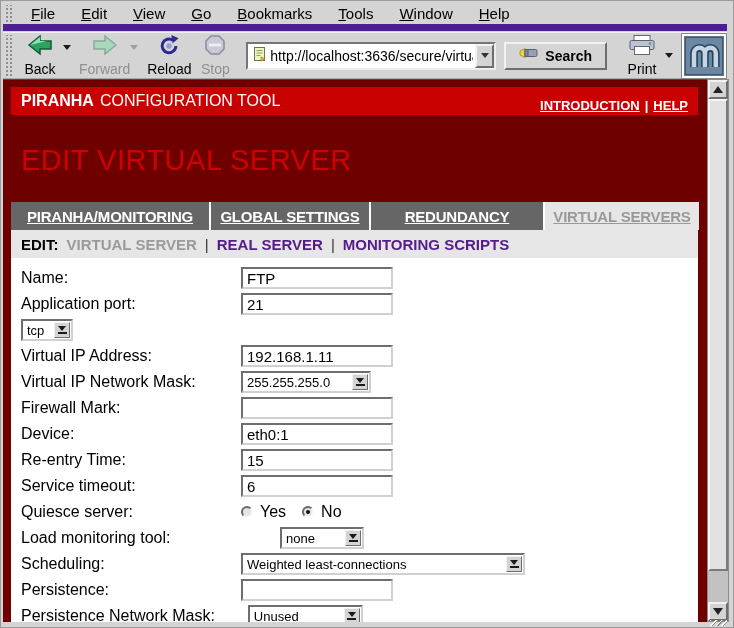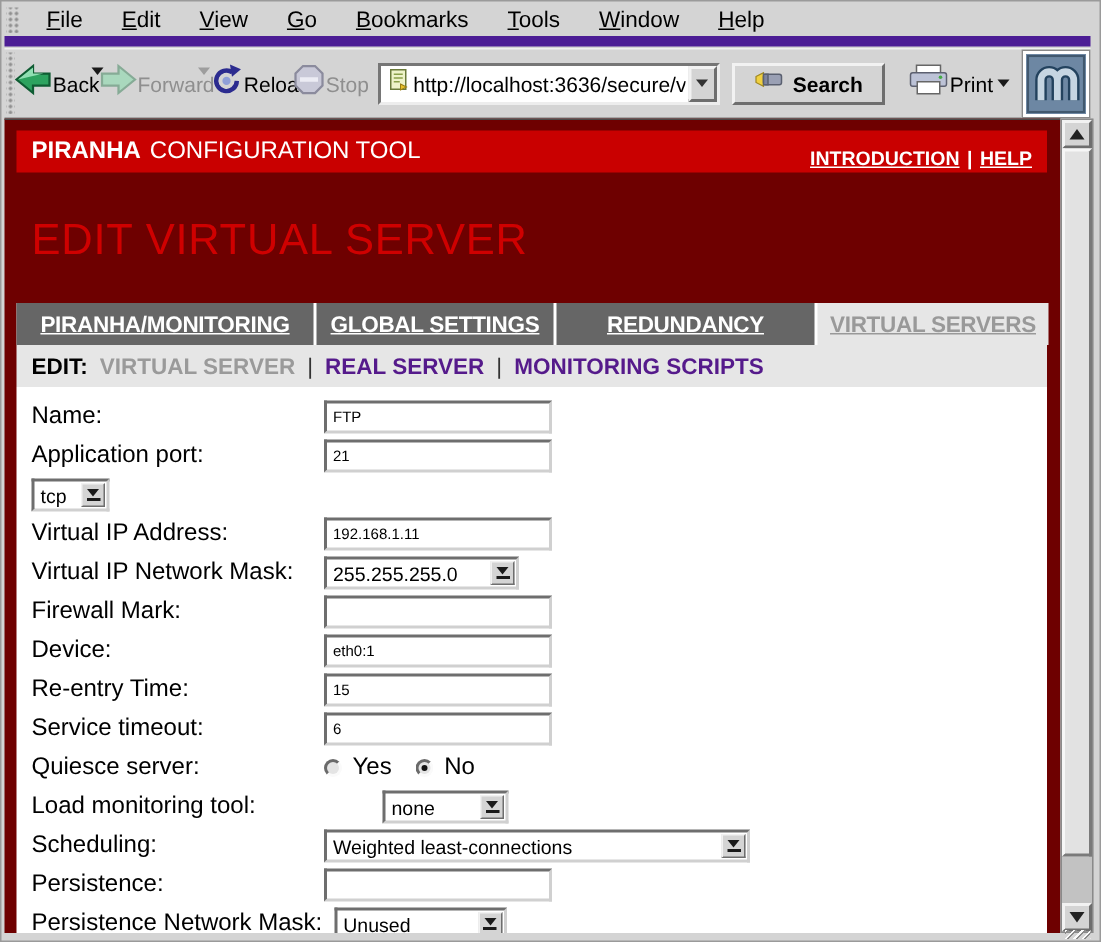--- a/index.html
+++ b/index.html
@@ -10,21 +10,21 @@
     font-family:"Liberation Sans",sans-serif;color:#000;
   }
   
   .menubar{position:absolute;top:2px;left:2px;right:6px;height:28px;display:flex;align-items:center;border-bottom:7px solid #4c1d95;}
   .grip{width:9px;align-self:stretch;margin:2px 5px 2px 1px;
     background-image:radial-gradient(circle,#8f8f8f 1px,rgba(0,0,0,0) 1.2px);
     background-size:4px 4px;background-position:1px 2px;}
   .menu-item{padding:0 13px;font-size:15px;cursor:default;}
   
   .toolbar{position:absolute;top:31px;left:2px;right:6px;height:47px;display:flex;align-items:center;border-top:1px solid #f0f0f0;border-bottom:1px solid #a6a6a6;}
-  .tbtn{display:flex;flex-direction:row;align-items:center;justify-content:center;height:44px;min-width:46px;padding:0 3px;}
+  .tbtn{display:flex;flex-direction:column;align-items:center;justify-content:center;height:44px;min-width:46px;padding:0 3px;}
   .tbtn .lbl{font-size:14px;margin-top:1px;}
   .tbtn.disabled .lbl{color:#8f8f8f;}
   .dd-arrow{width:0;height:0;border-left:4px solid transparent;border-right:4px solid transparent;border-top:5px solid #1a1a1a;margin:0 8px 16px 0;}
   .dd-arrow.gray{border-top-color:#9d9d9d;}
   .urlbox{display:flex;align-items:center;height:28px;background:#fff;
     border:2px solid;border-color:#767676 #eded00;border-color:#767676 #ededed #ededed #767676;
     width:282px;margin:0 8px 0 8px;padding-left:4px;}
   .urlbox input{border:none;outline:none;font-size:14px;flex:1;min-width:0;padding:0 2px;font-family:"Liberation Sans",sans-serif;background:#fff;}
   .url-dd{width:19px;height:24px;background:#d4d4d4;border:2px solid;border-color:#f2f2f2 #6e6e6e #6e6e6e #f2f2f2;display:flex;align-items:center;justify-content:center;flex:0 0 19px;}
   .chevron{width:0;height:0;border-left:4px solid transparent;border-right:4px solid transparent;border-top:5px solid #333;}
@@ -45,24 +45,24 @@
   .tab{background:#666;color:#fff;display:flex;align-items:center;justify-content:center;font-weight:700;font-size:15px;letter-spacing:-0.2px;margin-right:2px;cursor:pointer;white-space:nowrap;}
   .tab span{text-decoration:underline;}
   .tab.active{background:#e6e6e6;color:#999;}
   .tab:last-child{margin-right:0;flex:1;}
   .subnav{position:absolute;left:8px;right:9px;top:150px;height:28px;background:#e6e6e6;display:flex;align-items:center;padding-left:10px;gap:8px;font-size:15px;font-weight:700;}
   .subnav .sep{color:#333;font-weight:400;}
   .subnav a{cursor:pointer;}
   .subnav a.current{color:#9a9a9a;}
   .subnav a.link{color:#551a8b;}
   .form-area{position:absolute;left:8px;right:9px;top:178px;bottom:0;background:#fff;overflow:hidden;padding-top:7px;}
-  .form-row{display:flex;align-items:center;height:26px;padding-left:10px;}
+  .form-row{display:flex;align-items:center;height:26px;padding-left:10px;gap:25px;}
   .form-label{flex:0 0 auto;min-width:195px;font-size:16px;color:#000;padding-right:8px;}
   .form-control{display:flex;align-items:center;}
-  input.text-field{height:22px;border:2px solid;border-color:#6e6e6e #d0d0d0 #d0d0d0 #6e6e6e;font-size:10px;padding:1px 4px;font-family:"Liberation Sans",sans-serif;background:#fff;}
+  input.text-field{height:22px;border:2px solid;border-color:#6e6e6e #d0d0d0 #d0d0d0 #6e6e6e;font-size:15px;padding:1px 4px;font-family:"Liberation Sans",sans-serif;background:#fff;}
   .select-box{height:22px;border:2px solid;border-color:#6e6e6e #d0d0d0 #d0d0d0 #6e6e6e;background:#fff;display:flex;align-items:center;cursor:pointer;}
   .select-value{flex:1;font-size:13px;padding:0 4px;white-space:nowrap;overflow:hidden;}
   .select-btn{width:16px;height:16px;background:#d4d4d4;border:1px solid;border-color:#f2f2f2 #6e6e6e #6e6e6e #f2f2f2;margin-right:1px;display:flex;flex-direction:column;align-items:center;justify-content:center;flex:0 0 16px;}
   .select-btn .tri{width:0;height:0;border-left:4px solid transparent;border-right:4px solid transparent;border-top:5px solid #1a1a1a;}
   .select-btn .bar{width:9px;height:2px;background:#1a1a1a;margin-top:1px;}
   .radio-opt{display:flex;align-items:center;margin-right:16px;font-size:16px;gap:7px;cursor:pointer;}
   .radio-circle{width:12px;height:12px;border-radius:50%;background:#e4e4e4;border:2px solid;border-color:#6a6a6a #fafafa #fafafa #6a6a6a;position:relative;}
   .radio-circle.checked::after{content:'';position:absolute;left:2px;top:2px;width:4px;height:4px;border-radius:50%;background:#111;}
   
   .scrollbar{position:absolute;top:78px;left:706px;width:22px;height:543px;background:#c2c2c2;border:1px solid #8a8a8a;}

